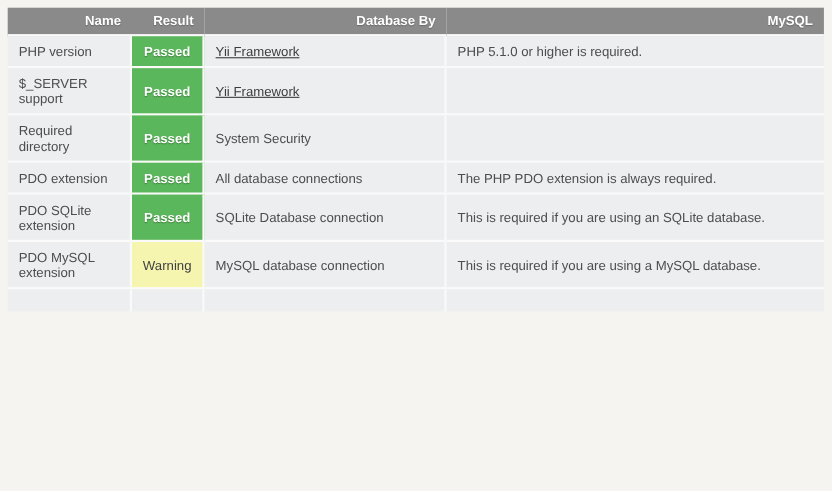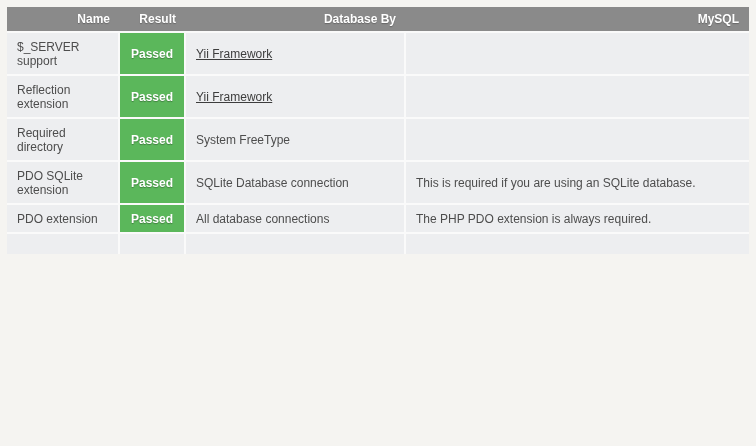--- a/index.html
+++ b/index.html
@@ -82,52 +82,58 @@
     <thead>
       <tr>
         <th>Name</th>
         <th>Result</th>
         <th>Database By</th>
         <th>MySQL</th>
       </tr>
     </thead>
     <tbody>
         <tr>
+    <td class="c-name">PHP version</td>
+    <td class="c-result pass">Passed</td>
+    <td class="c-required"><a class="req-link">Yii Framework</a></td>
+    <td class="c-memo">PHP 5.1.0 or higher is required.</td>
+  </tr>
+        <tr>
     <td class="c-name">$_SERVER
 support</td>
-    <td class="c-result pass">Passed</td>
-    <td class="c-required"><a class="req-link">Yii Framework</a></td>
-    <td class="c-memo"></td>
-  </tr>
-        <tr>
-    <td class="c-name">Reflection
-extension</td>
     <td class="c-result pass">Passed</td>
     <td class="c-required"><a class="req-link">Yii Framework</a></td>
     <td class="c-memo"></td>
   </tr>
         <tr>
     <td class="c-name">Required
 directory</td>
     <td class="c-result pass">Passed</td>
-    <td class="c-required"><span>System FreeType</span></td>
+    <td class="c-required"><span>System Security</span></td>
     <td class="c-memo"></td>
+  </tr>
+        <tr>
+    <td class="c-name">PDO extension</td>
+    <td class="c-result pass">Passed</td>
+    <td class="c-required"><span>All database connections</span></td>
+    <td class="c-memo">The PHP PDO extension is always required.</td>
   </tr>
         <tr>
     <td class="c-name">PDO SQLite
 extension</td>
     <td class="c-result pass">Passed</td>
     <td class="c-required"><span>SQLite Database connection</span></td>
     <td class="c-memo">This is required if you are using an SQLite database.</td>
   </tr>
         <tr>
-    <td class="c-name">PDO extension</td>
-    <td class="c-result pass">Passed</td>
-    <td class="c-required"><span>All database connections</span></td>
-    <td class="c-memo">The PHP PDO extension is always required.</td>
+    <td class="c-name">PDO MySQL
+extension</td>
+    <td class="c-result warning">Warning</td>
+    <td class="c-required"><span>MySQL database connection</span></td>
+    <td class="c-memo">This is required if you are using a MySQL database.</td>
   </tr>
         <tr class="partial">
           <td></td>
           <td></td>
           <td></td>
           <td></td>
         </tr>
       </tbody>
   </table>
 </div>

